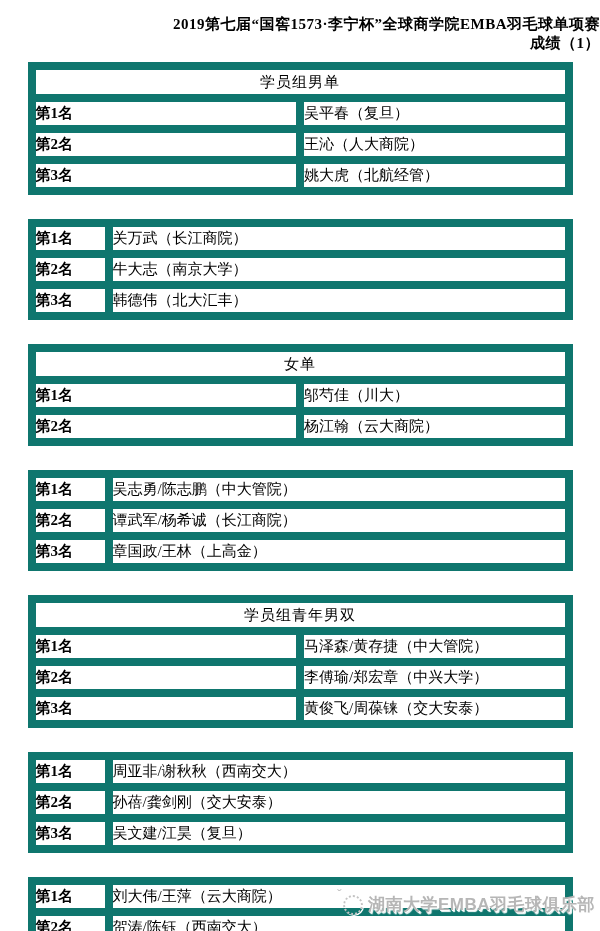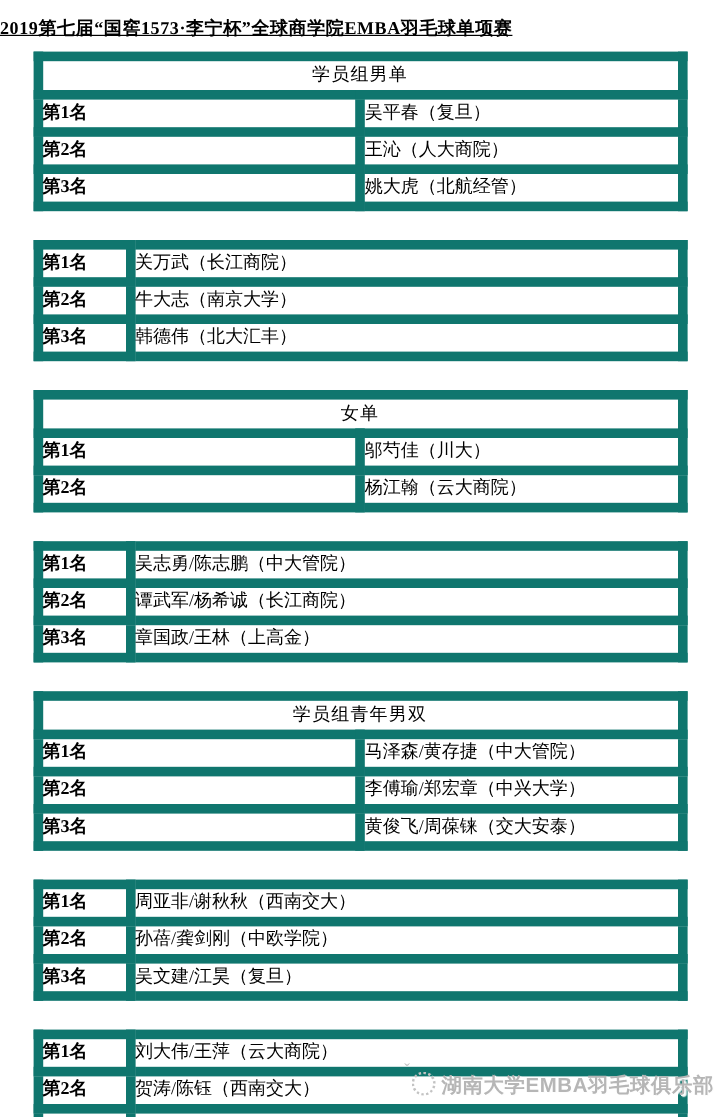--- a/index.html
+++ b/index.html
@@ -10,23 +10,22 @@
   body {
     width: 600px;
     height: 931px;
     position: relative;
     overflow: hidden;
     font-family: "Liberation Serif", "DejaVu Serif", serif;
     color: #000000;
   }
   .title-block {
     padding-top: 15px;
-    text-align: left;
+    text-align: right;
     margin-bottom: 9px;
-    text-decoration: underline;
   }
   .title-line {
     font-size: 15px;
     font-weight: bold;
     line-height: 19px;
     letter-spacing: 0.5px;
   }
   table.results {
     width: 545px;
     margin: 0 auto 24px auto;
@@ -53,21 +52,21 @@
   }
   td.name {
     height: 23px;
     padding-left: 26px;
   }
   .watermark {
     position: absolute;
     top: 893px;
     right: 5px;
     display: flex;
-    align-items: flex-start;
+    align-items: center;
     gap: 5px;
     pointer-events: none;
   }
   .wm-logo {
     width: 16px;
     height: 16px;
     border: 2px dotted #c3c3c3;
     border-radius: 50%;
     box-shadow: 1px 1px 0 #ffffff;
     position: relative;
@@ -88,20 +87,21 @@
     text-shadow: 1px 1px 0 #fdfdfd, 2px 2px 1px #ffffff;
     letter-spacing: 0.5px;
     white-space: nowrap;
   }
 </style>
 </head>
 <body>
 
 <div class="title-block">
   <div class="title-line">2019第七届“国窖1573·李宁杯”全球商学院EMBA羽毛球单项赛</div>
+  <div class="title-line">成绩（1）</div>
 </div>
 
 <table class="results">
   <tbody>
     <tr>
       <td class="hdr" colspan="2">学员组男单</td>
     </tr>
     <tr>
       <td class="rank">第1名</td>
       <td class="name">吴平春（复旦）</td>
@@ -188,21 +188,21 @@
 </table>
 
 <table class="results">
   <tbody>
     <tr>
       <td class="rank">第1名</td>
       <td class="name">周亚非/谢秋秋（西南交大）</td>
     </tr>
     <tr>
       <td class="rank">第2名</td>
-      <td class="name">孙蓓/龚剑刚（中欧学院）</td>
+      <td class="name">孙蓓/龚剑刚（交大安泰）</td>
     </tr>
     <tr>
       <td class="rank">第3名</td>
       <td class="name">吴文建/江昊（复旦）</td>
     </tr>
   </tbody>
 </table>
 
 <table class="results">
   <tbody>

